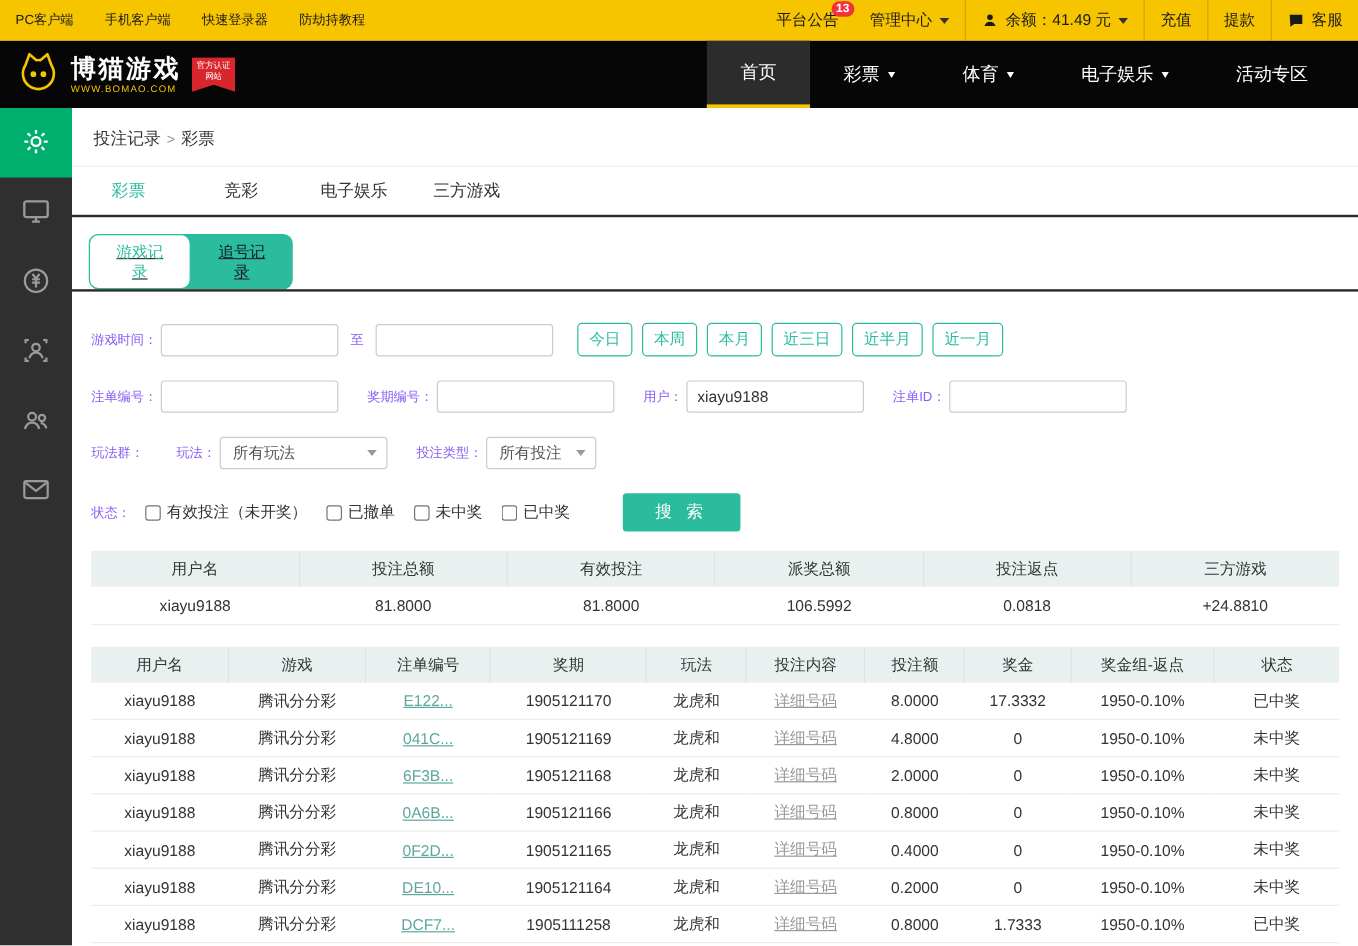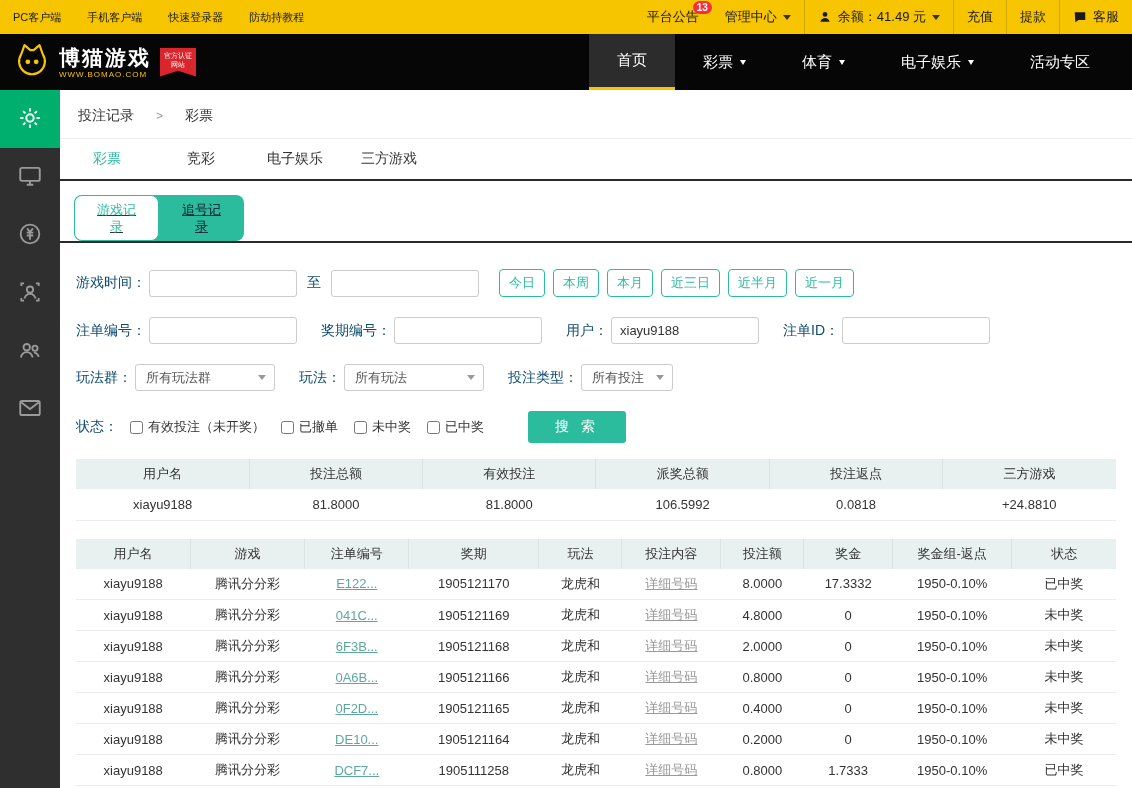--- a/index.html
+++ b/index.html
@@ -32,36 +32,36 @@
 
 
 .layout{flex:1;display:flex;min-height:0;}
 .sidebar{width:60px;background:#2f2f2f;flex:0 0 auto;display:flex;flex-direction:column;}
 .side-item{height:58px;display:flex;align-items:center;justify-content:center;cursor:pointer;}
 .side-item.active{background:#00ae6d;}
 .side-item svg{width:26px;height:26px;}
 .main{flex:1;background:#fff;overflow:hidden;display:flex;flex-direction:column;}
 
 
-.breadcrumb{padding:17px 18px 13px;font-size:14px;color:#333;border-bottom:1px solid #ededed;display:flex;gap:22px;align-items:center;flex:0 0 auto;}
+.breadcrumb{padding:17px 18px 13px;font-size:14px;color:#333;border-bottom:1px solid #ededed;display:flex;gap:5px;align-items:center;flex:0 0 auto;}
 .bc-sep{color:#999;font-size:12px;}
 .tabs{display:flex;border-bottom:2px solid #2a2a2a;flex:0 0 auto;}
 .tab{padding:11px 0;width:94px;text-align:center;font-size:14px;color:#333;cursor:pointer;}
 .tab.active{color:#2cb9a2;}
 .subtab-wrap{padding:14px 14px 0;flex:0 0 auto;text-decoration:underline;}
 .subtabs{display:flex;width:170px;background:#2bbc9e;border-radius:8px;overflow:hidden;}
 .subtab{width:85px;height:46px;display:flex;align-items:center;justify-content:center;text-align:center;color:#0f172a;font-size:13px;cursor:pointer;line-height:17px;padding:0 19px;}
 .subtab.active{background:#fff;color:#2bbc9e;border:1px solid #2bbc9e;border-radius:8px;}
 .black-line{height:2px;background:#2a2a2a;flex:0 0 auto;}
 
 
 .filter{padding:26px 16px 16px;flex:0 0 auto;}
 .frow{display:flex;align-items:center;margin-bottom:20px;}
 .frow:last-child{margin-bottom:0;}
-.flabel{font-size:14px;color:#0c4a6e;margin-right:3px;white-space:nowrap;}
+.flabel{font-size:11px;color:#8b5cf6;margin-right:3px;white-space:nowrap;}
 .tinput{width:148px;height:27px;border:1px solid #ccc;border-radius:3px;padding:0 8px;font-size:13px;color:#333;outline:none;background:#fff;}
 .to{margin:0 10px;}
 .qbtns{margin-left:12px;display:flex;}
 .qbtn{border:1px solid #2bbc9e;color:#2bbc9e;background:#fff;border-radius:4px;padding:4px 9px;font-size:13px;margin-left:8px;cursor:pointer;white-space:nowrap;}
 .fgroup{display:flex;align-items:center;margin-right:24px;}
 .dselect{position:relative;width:140px;height:27px;border:1px solid #ccc;border-radius:3px;padding:0 22px 0 10px;display:flex;align-items:center;font-size:13px;color:#555;cursor:pointer;background:#fff;white-space:nowrap;}
 .dselect.small{width:92px;}
 .dselect .caret{position:absolute;right:8px;border-top-color:#999;}
 .chk{display:flex;align-items:center;margin-right:16px;font-size:13px;color:#333;cursor:pointer;}
 .chk input{margin-right:5px;}
@@ -261,24 +261,20 @@
             <input class="tinput" type="text" value="xiayu9188" style="">
           </div>
           <div class="fgroup">
             <span class="flabel">注单ID：</span>
             <input class="tinput" type="text" style="">
           </div>
         </div>
         <div class="frow">
           <div class="fgroup">
             <span class="flabel">玩法群：</span>
-            <div class="dselect">
-              <span>所有玩法群</span>
-              <span class="caret"></span>
-            </div>
           </div>
           <div class="fgroup">
             <span class="flabel">玩法：</span>
             <div class="dselect">
               <span>所有玩法</span>
               <span class="caret"></span>
             </div>
           </div>
           <div class="fgroup">
             <span class="flabel">投注类型：</span>

